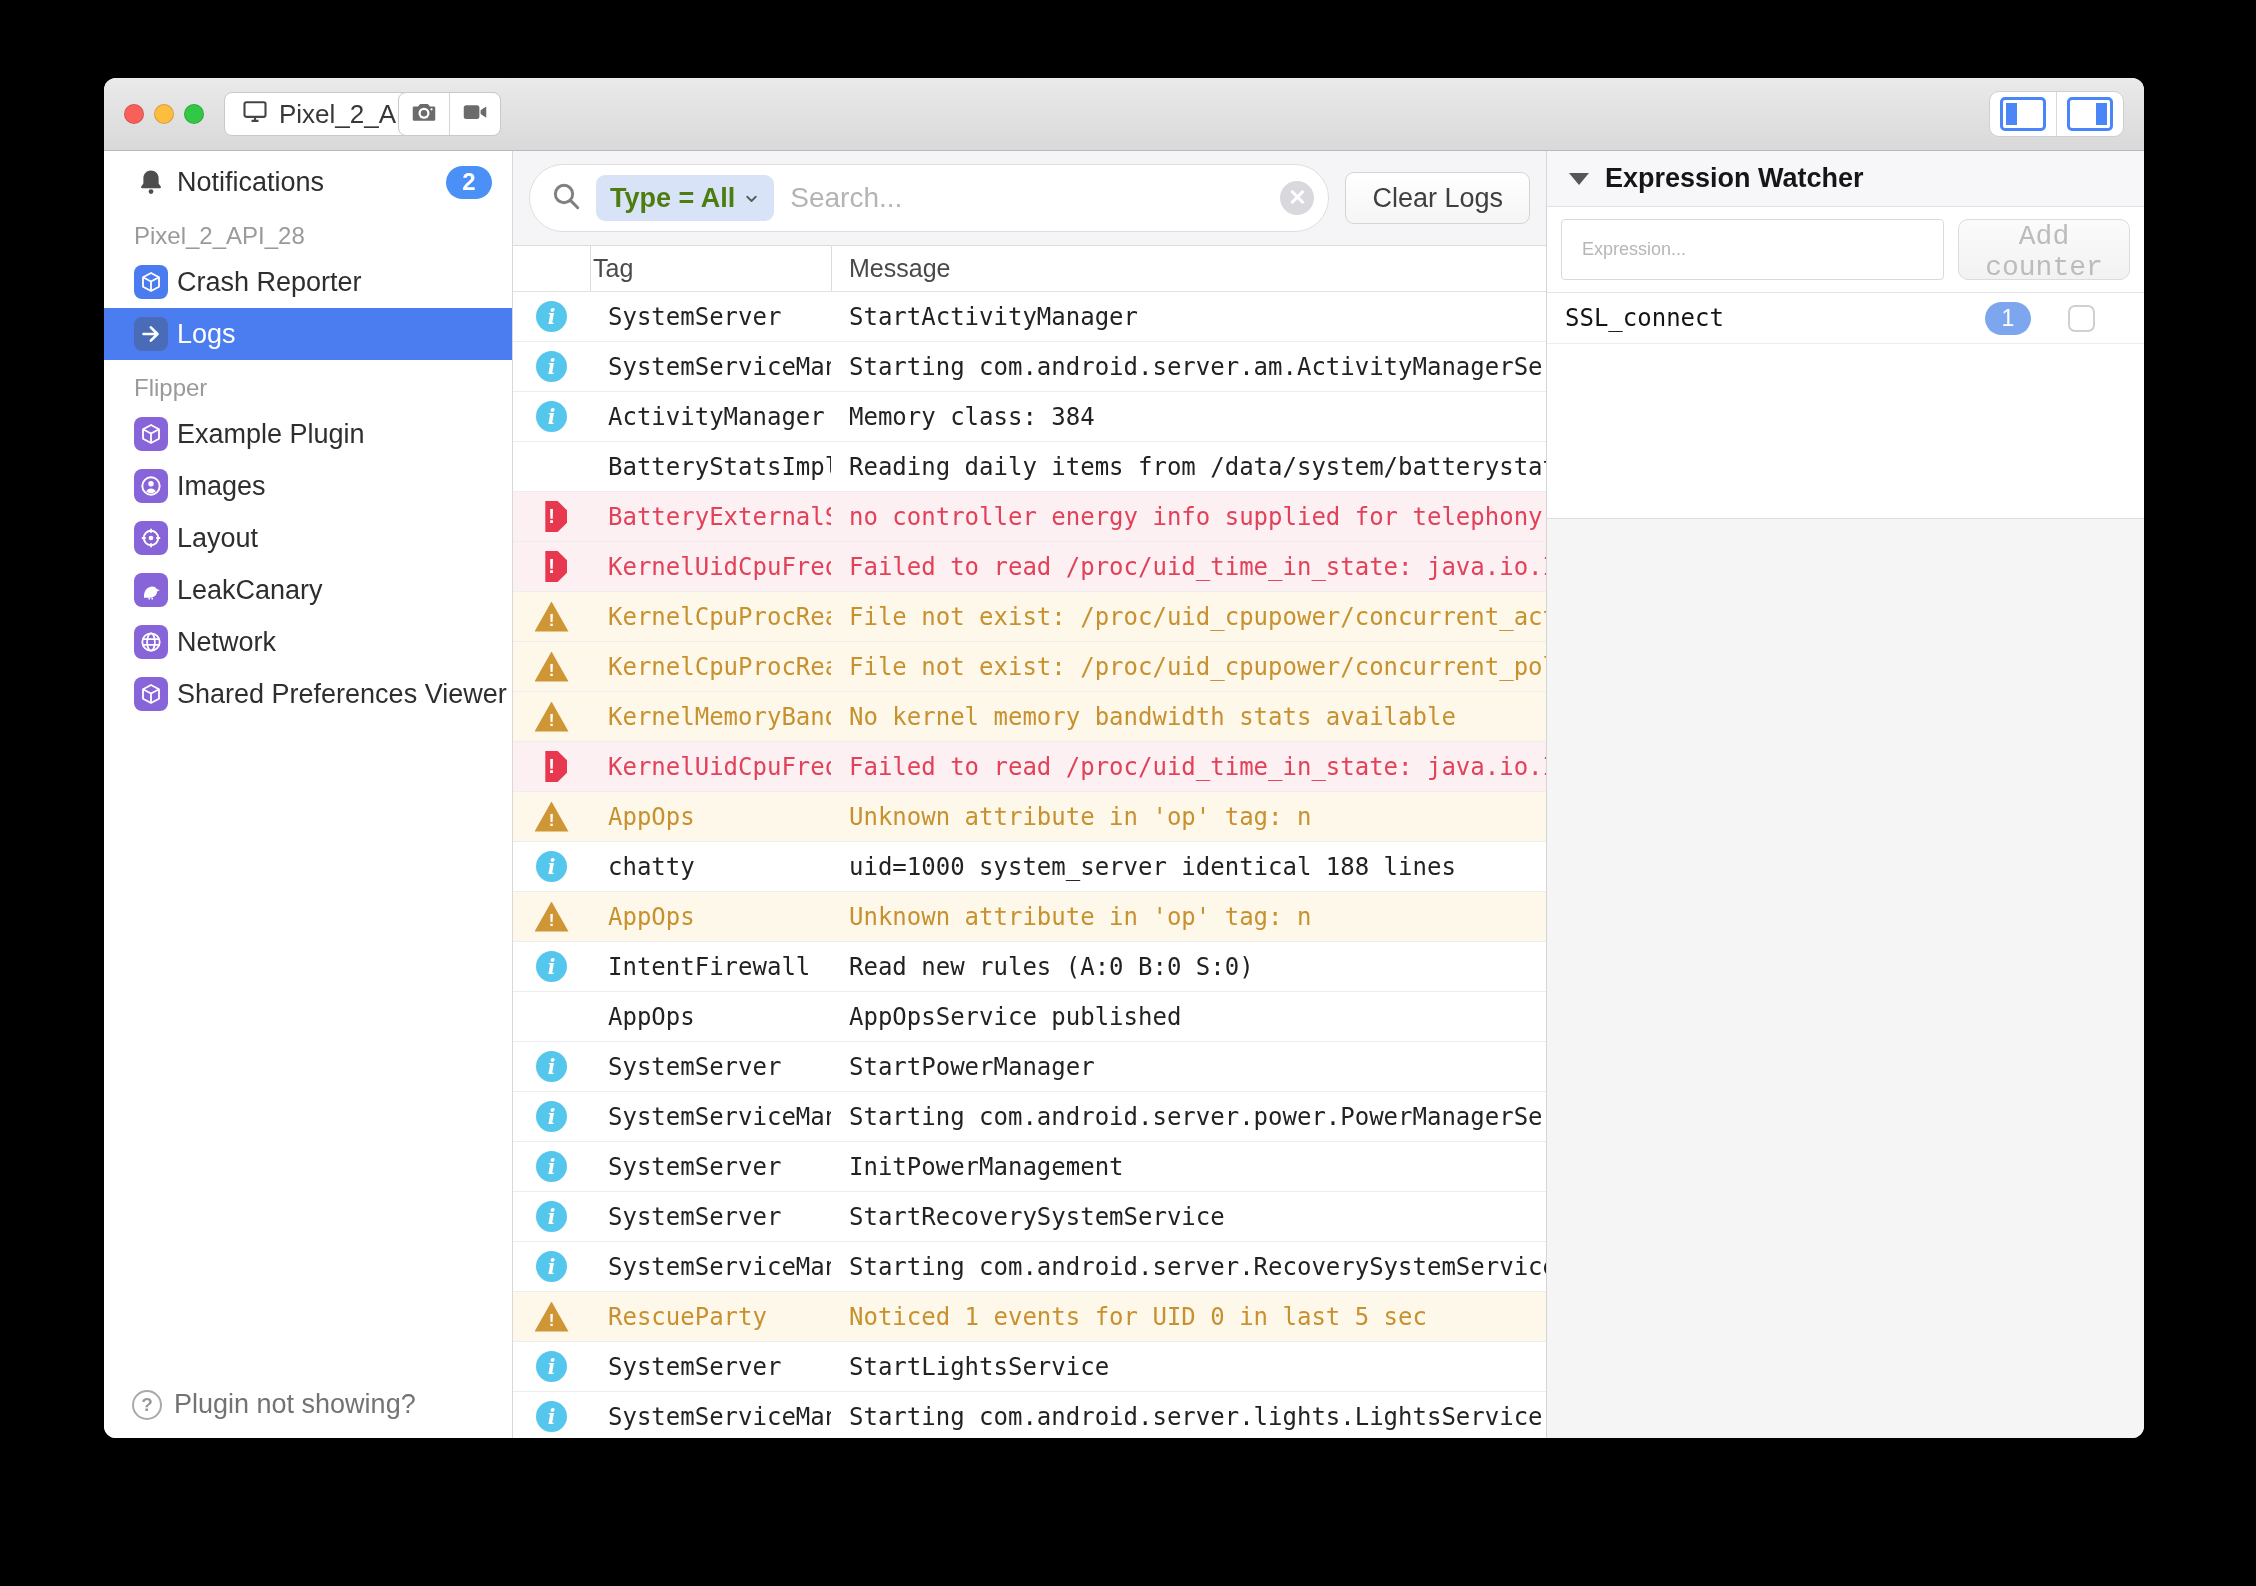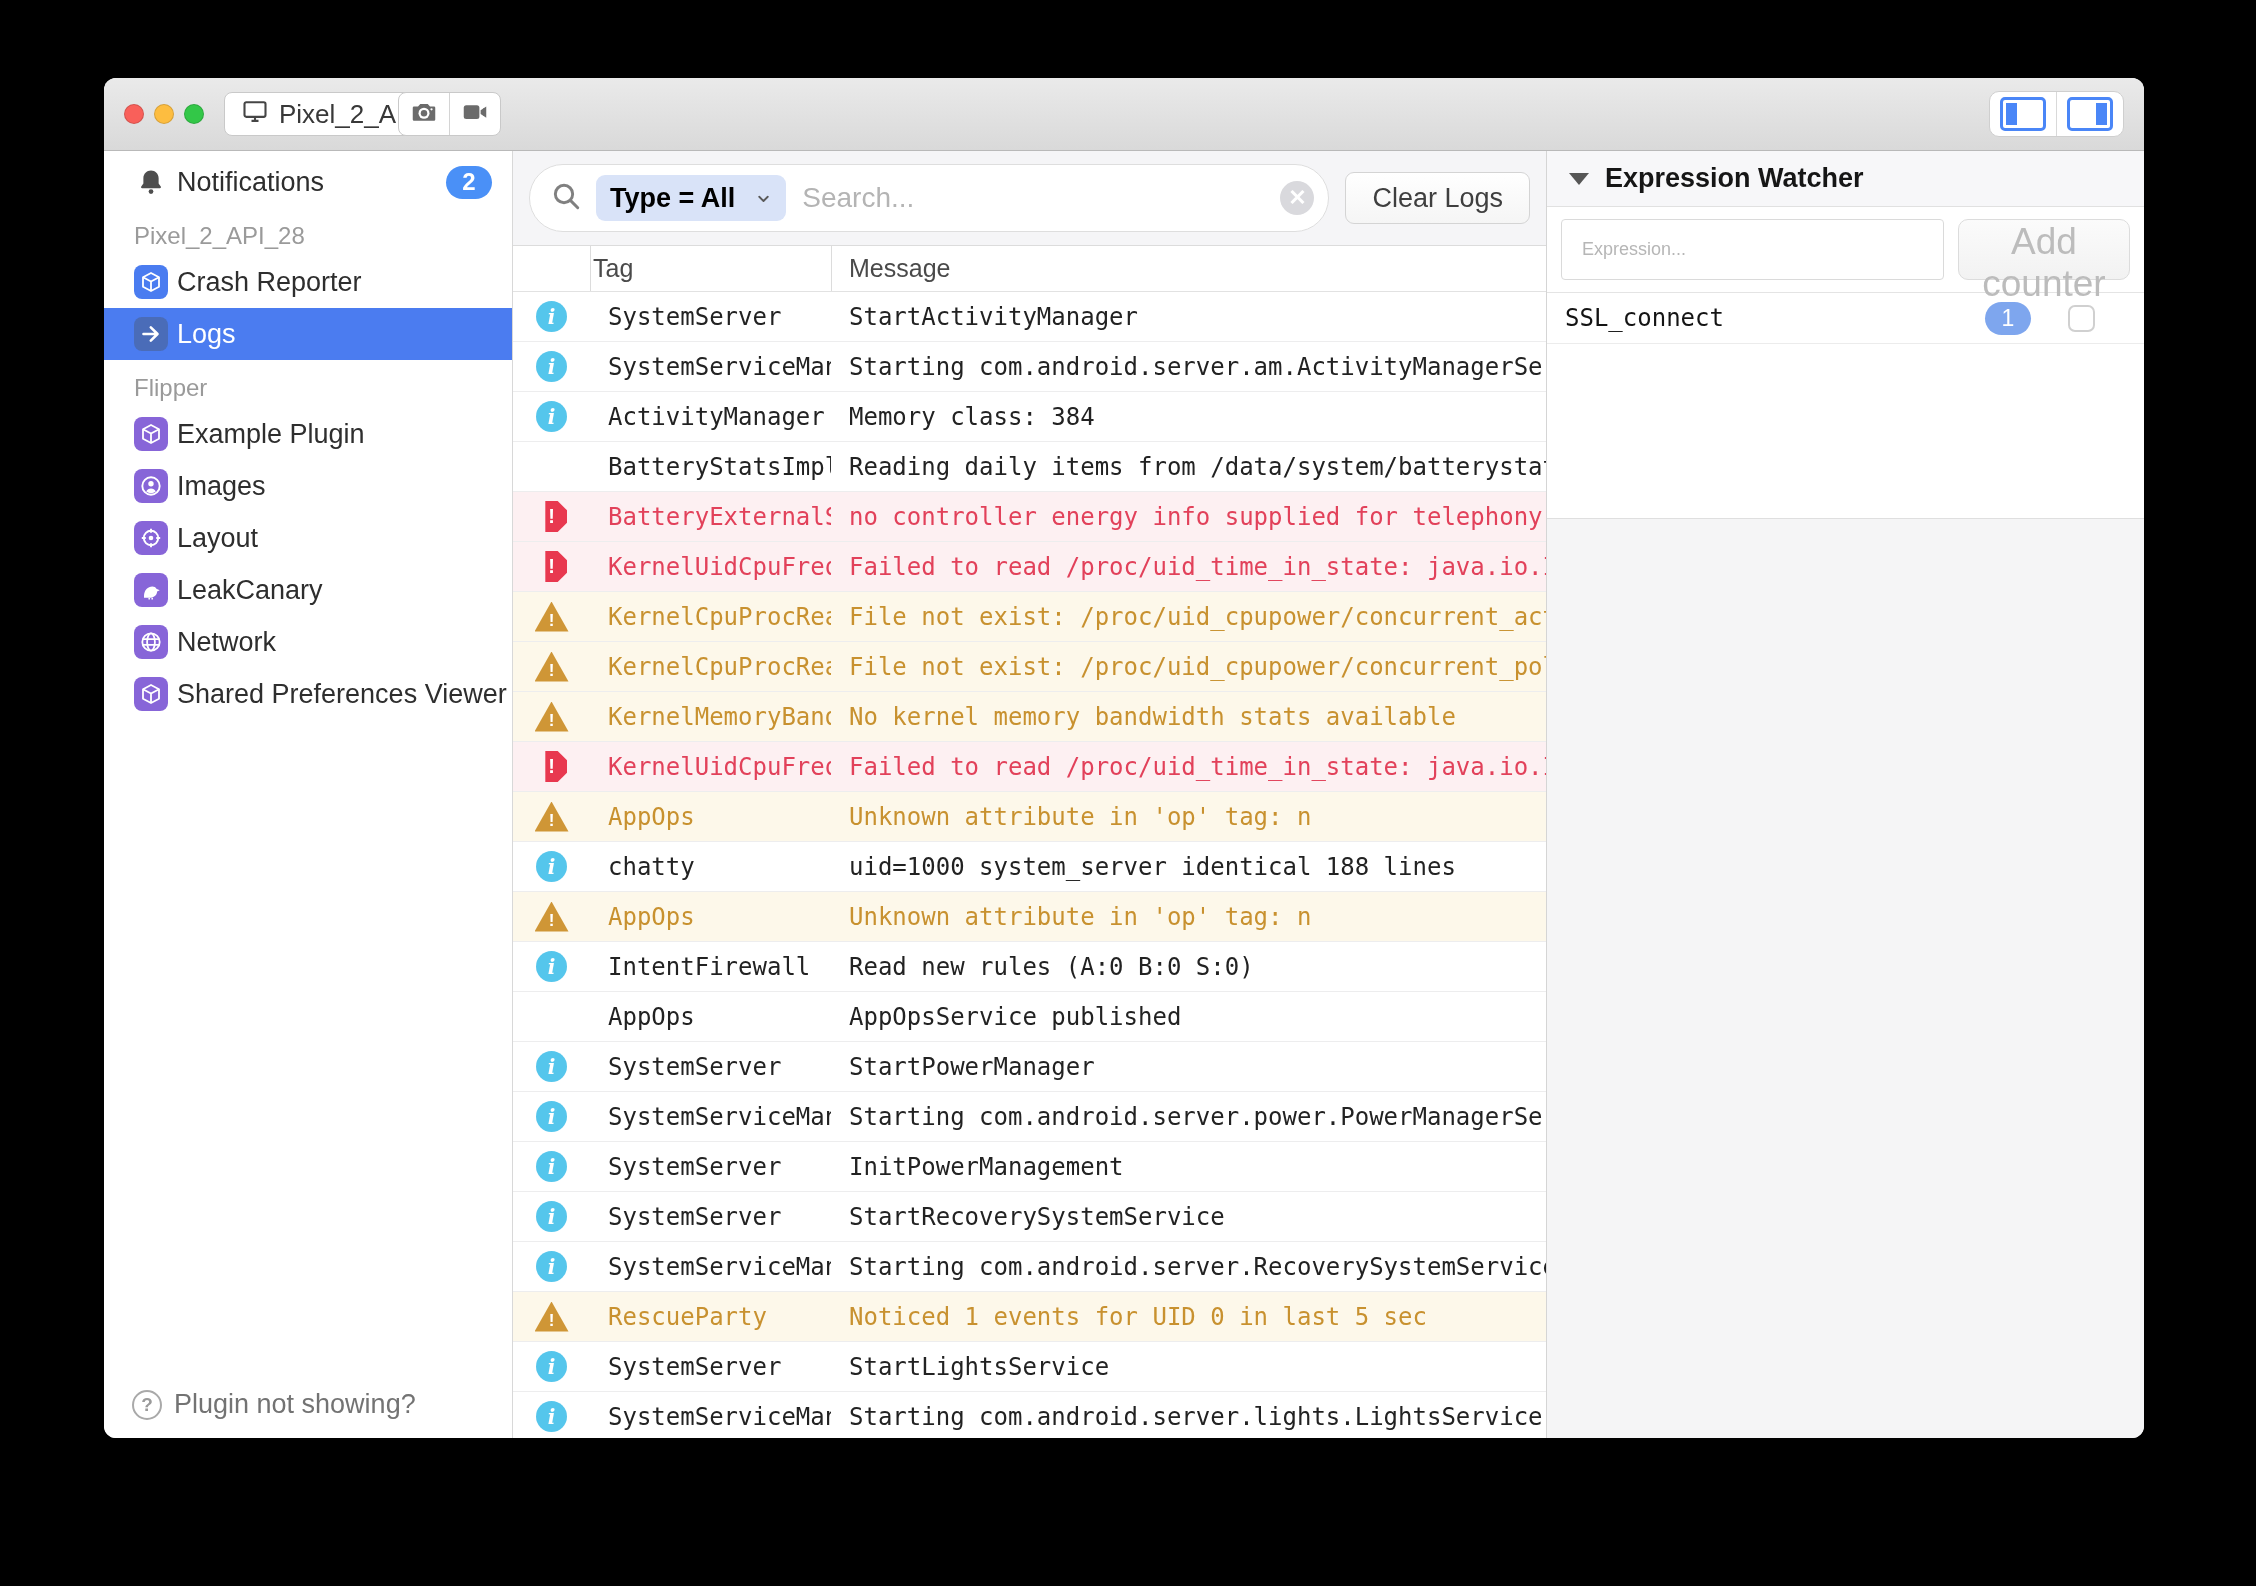--- a/index.html
+++ b/index.html
@@ -46,22 +46,22 @@
            font-size:27px;color:#737373;}
   .qmark{width:30px;height:30px;border-radius:50%;border:2px solid #a9a9a9;color:#9a9a9a;font-size:19px;
          display:flex;align-items:center;justify-content:center;box-sizing:border-box;font-weight:600;}
   
   .center{width:1034px;flex:none;display:flex;flex-direction:column;border-right:1px solid #d5d5d5;
           box-sizing:border-box;min-height:0;}
   .toolbar{height:95px;flex:none;background:#f5f5f7;border-bottom:1px solid #dcdcdc;display:flex;
            align-items:center;padding:0 16px;gap:16px;box-sizing:border-box;}
   .searchbox{flex:1;height:68px;background:#fff;border:1px solid #dedede;border-radius:34px;
              display:flex;align-items:center;padding:0 14px 0 20px;gap:14px;box-sizing:border-box;}
-  .chip{height:46px;background:#d9e3f8;border-radius:9px;display:flex;align-items:center;gap:20px;
-        padding:0 14px;font-size:27px;font-weight:600;color:#000000;flex:none;}
+  .chip{height:46px;background:#d9e3f8;border-radius:9px;display:flex;align-items:center;gap:8px;
+        padding:0 14px;font-size:27px;font-weight:600;color:#4d7c0f;flex:none;}
   .searchbox input{flex:1;border:none;outline:none;font-size:28px;color:#333;background:transparent;
                    font-family:"Liberation Sans",sans-serif;}
   .searchbox input::placeholder{color:#b4b4b4;}
   .clear-x{width:34px;height:34px;border-radius:50%;background:#d9d9dd;color:#fff;font-size:22px;
            display:flex;align-items:center;justify-content:center;flex:none;font-weight:700;}
   .clear-logs{height:52px;padding:0 26px;background:linear-gradient(#ffffff,#f5f5f5);border:1px solid #d4d4d4;
               border-radius:9px;font-size:27px;color:#3f3f3f;font-family:"Liberation Sans",sans-serif;}
   .log-header{height:45px;flex:none;display:flex;align-items:center;border-bottom:1px solid #e2e2e2;
               font-size:25px;color:#4a4a4a;background:#fff;}
   .lh-cell{display:flex;align-items:center;height:100%;box-sizing:border-box;}
@@ -93,22 +93,22 @@
              align-items:center;padding-left:22px;gap:16px;}
   .rp-title{font-size:27px;font-weight:700;color:#161616;}
   .tri-down{width:0;height:0;border-left:10px solid transparent;border-right:10px solid transparent;
             border-top:12px solid #565656;}
   .rp-white{background:#fff;flex:none;}
   .expr-input-row{display:flex;gap:14px;padding:12px 14px;border-bottom:1px solid #e4e4e4;}
   .expr-input{flex:1;height:61px;border:1px solid #dadada;border-radius:4px;padding:0 20px;
               font-size:18px;color:#333;outline:none;box-sizing:border-box;font-family:"Liberation Sans",sans-serif;}
   .expr-input::placeholder{color:#b6b6b6;}
   .add-counter{width:172px;height:61px;border:1px solid #dcdcdc;border-radius:10px;
-               background:linear-gradient(#fbfbfb,#f2f2f2);font-size:37px;color:#bcbcbc;
-               font-family:Liberation Sans, sans-serif;}
+               background:linear-gradient(#fbfbfb,#f2f2f2);font-size:28px;color:#bcbcbc;
+               font-family:Liberation Mono, monospace;}
   .expr-header{height:55px;display:flex;align-items:center;font-size:26px;color:#383838;border-bottom:1px solid #ececec;}
   .eh-expr{flex:1;padding-left:18px;}
   .eh-count{width:88px;flex:none;border-left:1px solid #d9d9d9;height:28px;display:flex;align-items:center;
             justify-content:center;}
   .eh-notify{width:92px;flex:none;border-left:1px solid #d9d9d9;height:28px;display:flex;align-items:center;
              padding-left:16px;box-sizing:border-box;}
   .expr-row{height:50px;display:flex;align-items:center;border-bottom:1px solid #ececec;
             font-family:"DejaVu Sans Mono","Liberation Mono",monospace;font-size:24px;color:#141414;}
   .er-expr{flex:1;padding-left:18px;overflow:hidden;white-space:nowrap;}
   .er-count{width:88px;flex:none;display:flex;justify-content:center;}

